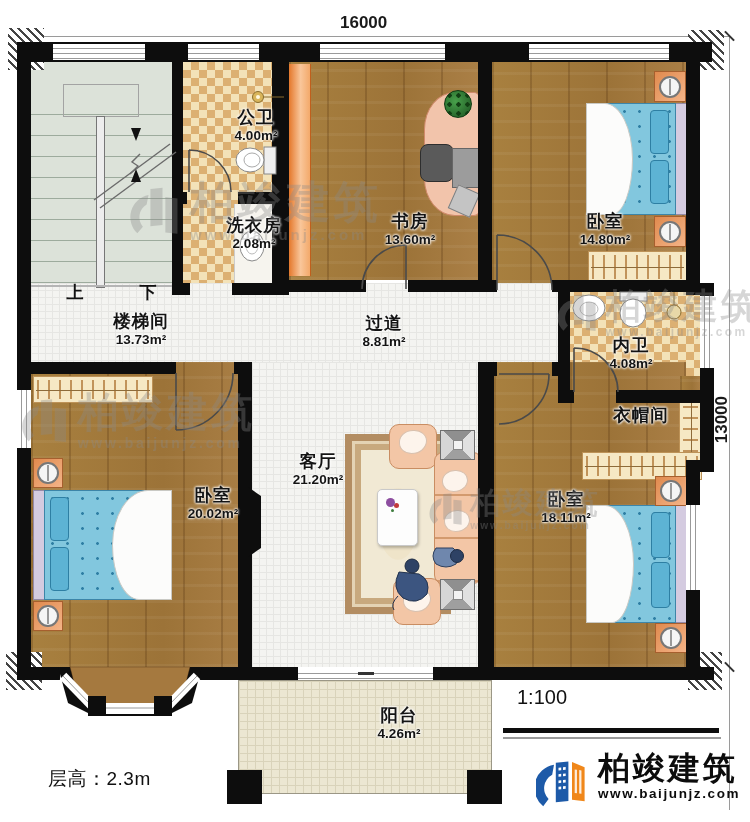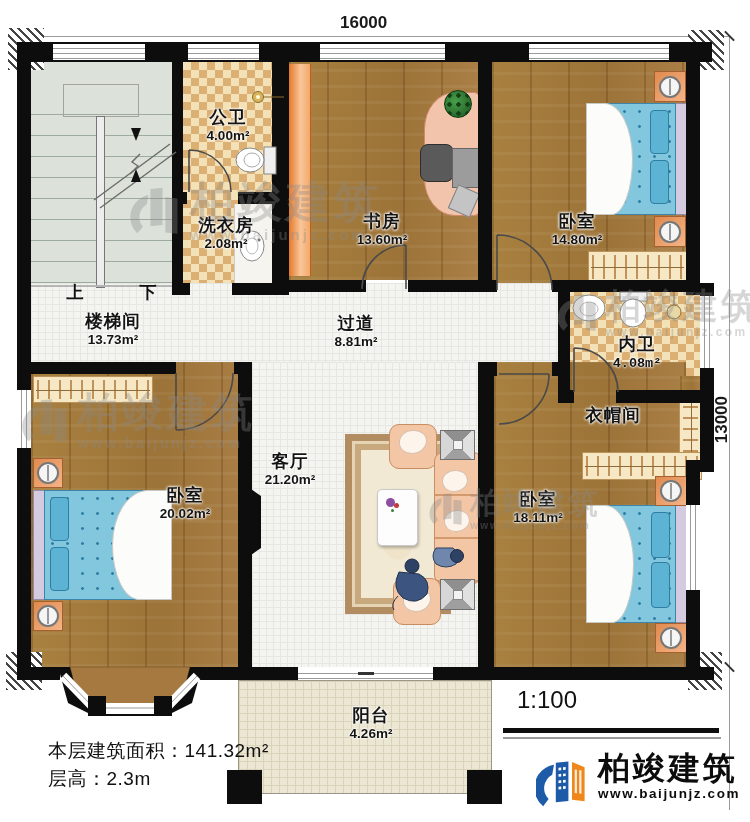--- a/index.html
+++ b/index.html
@@ -60,37 +60,37 @@
   .stool .c{position:absolute;left:50%;top:50%;width:8px;height:8px;transform:translate(-50%,-50%);background:#f2f2f2;border:1px solid #888;}
   .carpet{background:#f1e9d4;border:7px solid #b38d62;box-shadow:inset 0 0 0 3px #e4d3b4,inset 0 0 0 9px #c8a97e;
     background-image:radial-gradient(ellipse at 50% 50%,#d9c49a 0 18%,transparent 19%),
                      radial-gradient(ellipse at 50% 50%,#efe4c9 0 30%,transparent 31%);}
   .ctable{background:#fdfdfd;border:1px solid #c9c9c9;border-radius:5px;box-shadow:1px 2px 3px rgba(0,0,0,.25);}
   .tv{background:#0d0d0d;clip-path:polygon(0 0,100% 13%,100% 87%,0 100%);}
   .stair-rail{background:#ededed;border:1px solid #767676;}
   .landing{border:1px solid #a3a3a3;}
   
   .room-label{position:absolute;z-index:50;text-align:center;transform:translateX(-50%);
-     font-weight:bold;color:#141414;text-shadow:0 0 3px #fff,0 0 3px #fff,0 0 2px #fff;line-height:1.12;white-space:nowrap;}
+     font-weight:bold;color:#141414;text-shadow:0 0 3px #fff,0 0 3px #fff,0 0 2px #fff;line-height:1.12;white-space:nowrap;margin-left:28px;}
   .room-label .nm{font-size:17.5px;letter-spacing:1px;}
   .room-label .ar{font-size:13.5px;letter-spacing:0;}
   .stair-txt{position:absolute;z-index:50;font-size:17px;font-weight:bold;color:#111;transform:translateX(-50%);}
   .dim{position:absolute;z-index:60;font-weight:bold;font-size:17px;color:#1a1a1a;}
   .dimline{position:absolute;background:#9a9a9a;z-index:4;}
   .tick{position:absolute;width:13px;height:2px;background:#333;transform:rotate(45deg);z-index:5;}
   
   .wm{position:absolute;z-index:80;display:flex;align-items:flex-start;opacity:.34;color:#8a8a8a;
       pointer-events:none;white-space:nowrap;transform-origin:0 0;}
   .wm .tcol{margin-left:6px;}
   .wm .big{font-size:44px;font-weight:bold;letter-spacing:4px;line-height:1;}
   .wm .sml{font-size:15px;font-weight:bold;letter-spacing:3px;margin-top:2px;}
   
   .title-row{position:absolute;left:503px;top:686px;z-index:70;display:flex;align-items:baseline;}
   .title-main{font-size:36px;font-weight:bold;letter-spacing:2px;color:#111;}
-  .title-scale{font-size:24px;margin-left:14px;color:#111;}
+  .title-scale{font-size:20px;margin-left:14px;color:#111;}
   .rule-thick{position:absolute;left:503px;top:728px;width:216px;height:5px;background:#0d0d0d;z-index:70;}
   .rule-thin{position:absolute;left:503px;top:737px;width:218px;height:2px;background:#9a9a9a;z-index:70;}
   .brand{position:absolute;left:536px;top:752px;z-index:70;display:flex;}
   .brand .bname{font-size:32px;font-weight:bold;letter-spacing:3px;color:#0c0c0c;line-height:1.05;}
   .brand .burl{font-size:13.5px;font-weight:bold;letter-spacing:1.6px;color:#0c0c0c;}
   .info{position:absolute;z-index:70;font-size:19px;color:#101010;letter-spacing:.5px;}
   svg.overlay{position:absolute;left:0;top:0;z-index:40;pointer-events:none;}
 </style>
 </head>
 <body>
@@ -345,21 +345,21 @@
       <div class="ar">14.80m²</div>
     </div>
   <div class="room-label" style="left:113px;top:312px;">
     <div class="nm">楼梯间</div>
       <div class="ar">13.73m²</div>
     </div>
   <div class="room-label" style="left:356px;top:314px;">
     <div class="nm">过道</div>
       <div class="ar">8.81m²</div>
     </div>
-  <div class="room-label" style="left:637px;top:336px;font-family:Liberation Mono, monospace;">
+  <div class="room-label" style="left:603px;top:336px;">
     <div class="nm">内卫</div>
       <div class="ar">4.08m²</div>
     </div>
   <div class="room-label" style="left:613px;top:406px;">
     <div class="nm">衣帽间</div>
     </div>
   <div class="room-label" style="left:290px;top:452px;">
     <div class="nm">客厅</div>
       <div class="ar">21.20m²</div>
     </div>
@@ -414,21 +414,20 @@
       <path d="M10,55 A24,24 0 0 1 22,14 L20,24 A16,16 0 0 0 16,48 Z" fill="currentColor"></path>
       <rect x="24" y="10" width="13" height="40" fill="currentColor" transform="skewY(-6)"></rect>
       <rect x="40" y="12" width="13" height="38" fill="currentColor" transform="skewY(6)"></rect>
     </svg>
     <div class="tcol">
         <div class="big">柏竣建筑</div>
         <div class="sml">www.baijunjz.com</div>
       </div>
   </div>
 
-  <div class="info" style="left:48px;top:738px;">本层建筑面积：141.32m²</div>
   <div class="info" style="left:48px;top:766px;">层高：2.3m</div>
 
   <div class="title-row">
     <span class="title-scale">1:100</span>
   </div>
   <div class="rule-thick"></div>
   <div class="rule-thin"></div>
 
   <div class="brand">
     <svg width="54" height="58" viewBox="0 0 60 64">

